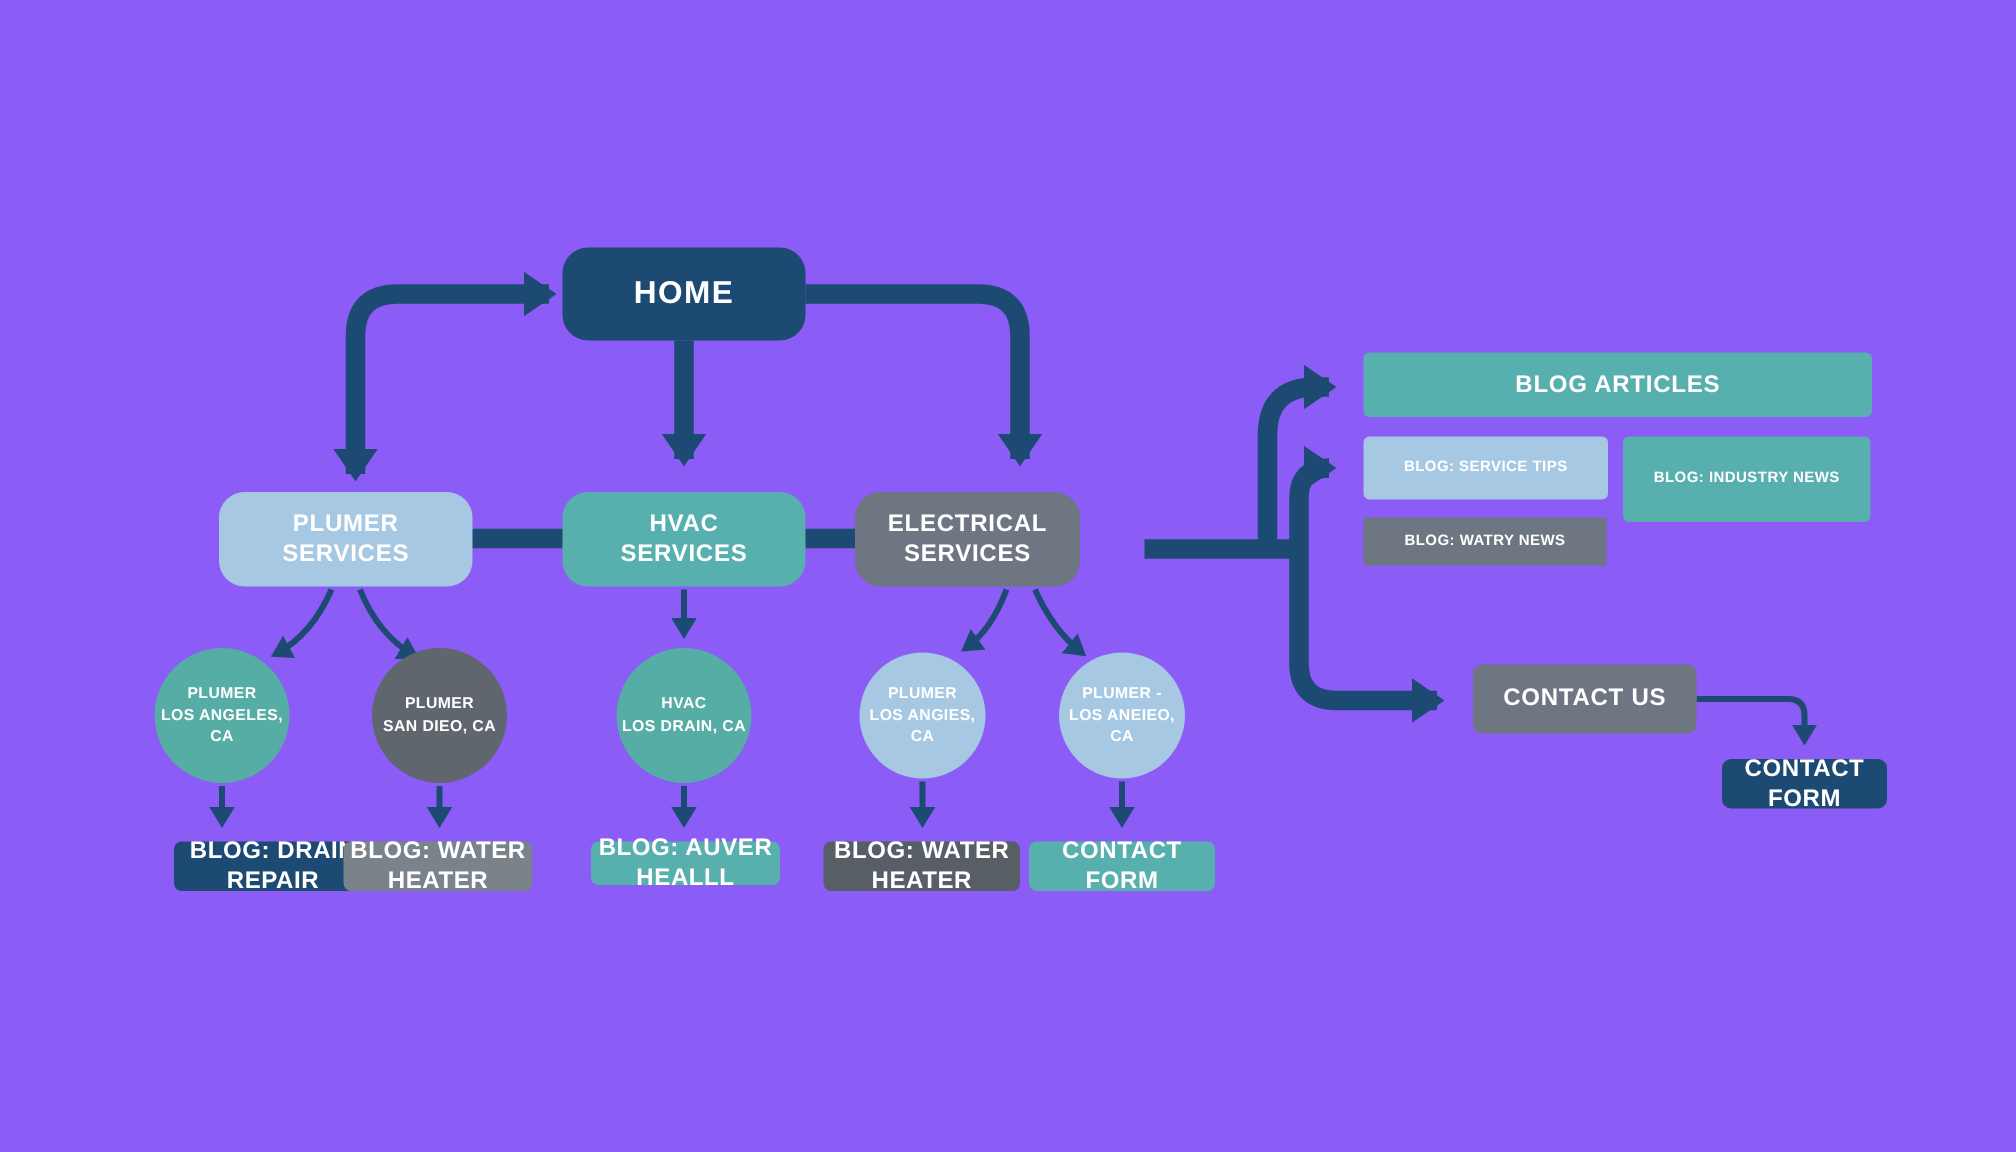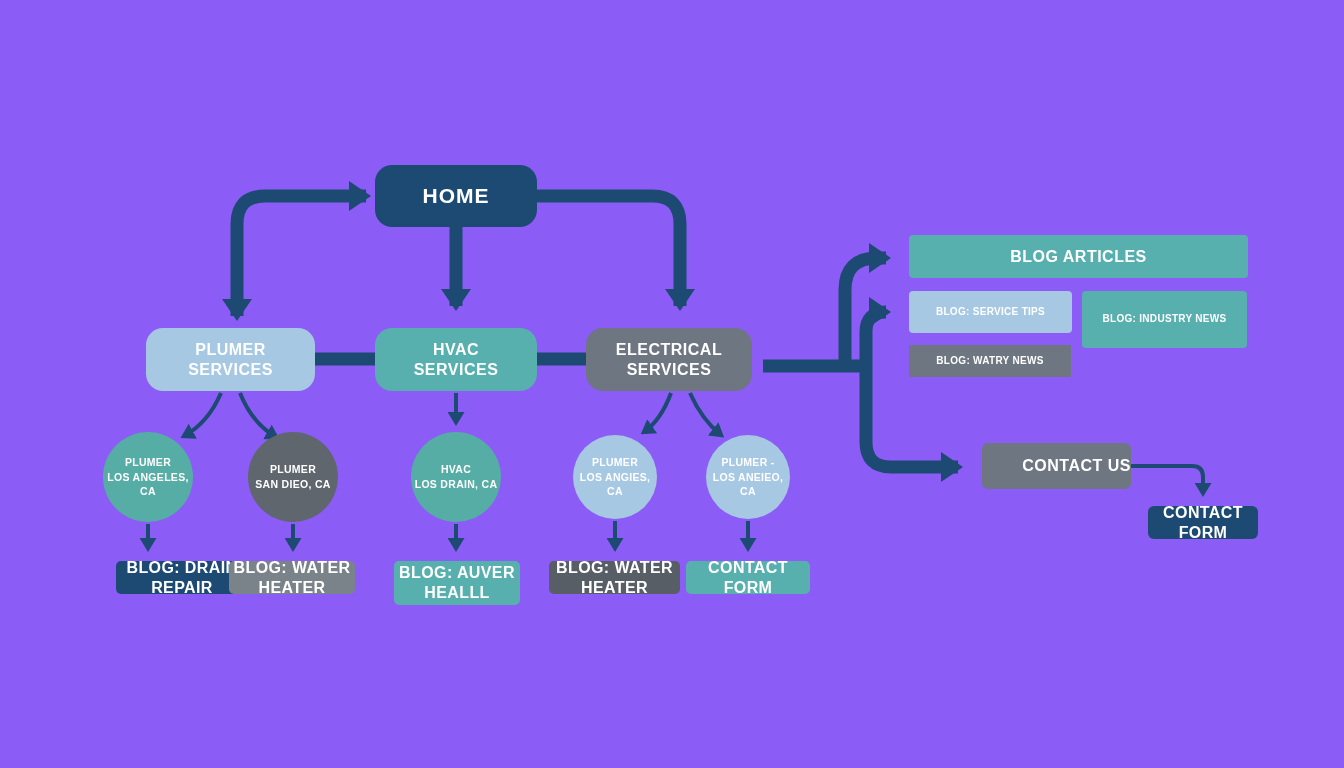--- a/index.html
+++ b/index.html
@@ -73,21 +73,21 @@
   </div>
 
   <div class="node pill lightblue f17" style="left:146px;top:328px;width:169px;height:63px;">
     <span>PLUMER</span>
     <span>SERVICES</span>
   </div>
   <div class="node pill teal f17" style="left:375px;top:328px;width:162px;height:63px;">
     <span>HVAC</span>
     <span>SERVICES</span>
   </div>
-  <div class="node pill gray f17" style="left:586px;top:328px;width:166px;height:63px;">
+  <div class="node pill gray f17" style="left:570px;top:328px;width:150px;height:63px;">
     <span>ELECTRICAL</span>
     <span>SERVICES</span>
   </div>
 
   <div class="node circle circteal" style="left:103px;top:432px;width:90px;height:90px;">
     <span>PLUMER</span>
     <span>LOS ANGELES, CA</span>
   </div>
   <div class="node circle circgray" style="left:248px;top:432px;width:90px;height:90px;">
     <span>PLUMER</span>
@@ -105,21 +105,21 @@
     <span>PLUMER -</span>
     <span>LOS ANEIEO, CA</span>
   </div>
 
   <div class="node sm navy" style="left:88px;top:561px;width:132px;height:33px;margin-left:28px;">
     <span>BLOG: DRAIN REPAIR</span>
   </div>
   <div class="node sm midgray" style="left:229px;top:561px;width:126px;height:33px;">
     <span>BLOG: WATER HEATER</span>
   </div>
-  <div class="node sm teal" style="left:394px;top:561px;width:126px;height:44px;">
+  <div class="node sm teal" style="left:394px;top:561px;width:126px;height:29px;">
     <span>BLOG: AUVER HEALLL</span>
   </div>
   <div class="node sm darkgray" style="left:549px;top:561px;width:131px;height:33px;">
     <span>BLOG: WATER HEATER</span>
   </div>
   <div class="node sm teal" style="left:686px;top:561px;width:124px;height:33px;">
     <span>CONTACT FORM</span>
   </div>
 
   <div class="node teal f17" style="left:909px;top:235px;width:339px;height:43px;border-radius:4px;">
@@ -127,20 +127,20 @@
   </div>
   <div class="node lightblue f11" style="left:909px;top:291px;width:163px;height:42px;border-radius:4px;">
     <span>BLOG: SERVICE TIPS</span>
   </div>
   <div class="node teal f11" style="left:1082px;top:291px;width:165px;height:57px;border-radius:4px;">
     <span>BLOG: INDUSTRY NEWS</span>
   </div>
   <div class="node gray f11" style="left:909px;top:345px;width:162px;height:32px;border-radius:0;">
     <span>BLOG: WATRY NEWS</span>
   </div>
-  <div class="node gray f17" style="left:982px;top:443px;width:149px;height:46px;border-radius:6px;align-items:flex-end;">
+  <div class="node gray f17" style="left:982px;top:443px;width:149px;height:46px;border-radius:6px;">
     <span>CONTACT US</span>
   </div>
   <div class="node sm navy" style="left:1148px;top:506px;width:110px;height:33px;border-radius:6px;">
     <span>CONTACT FORM</span>
   </div>
 
 </div>
 
 </body></html>

